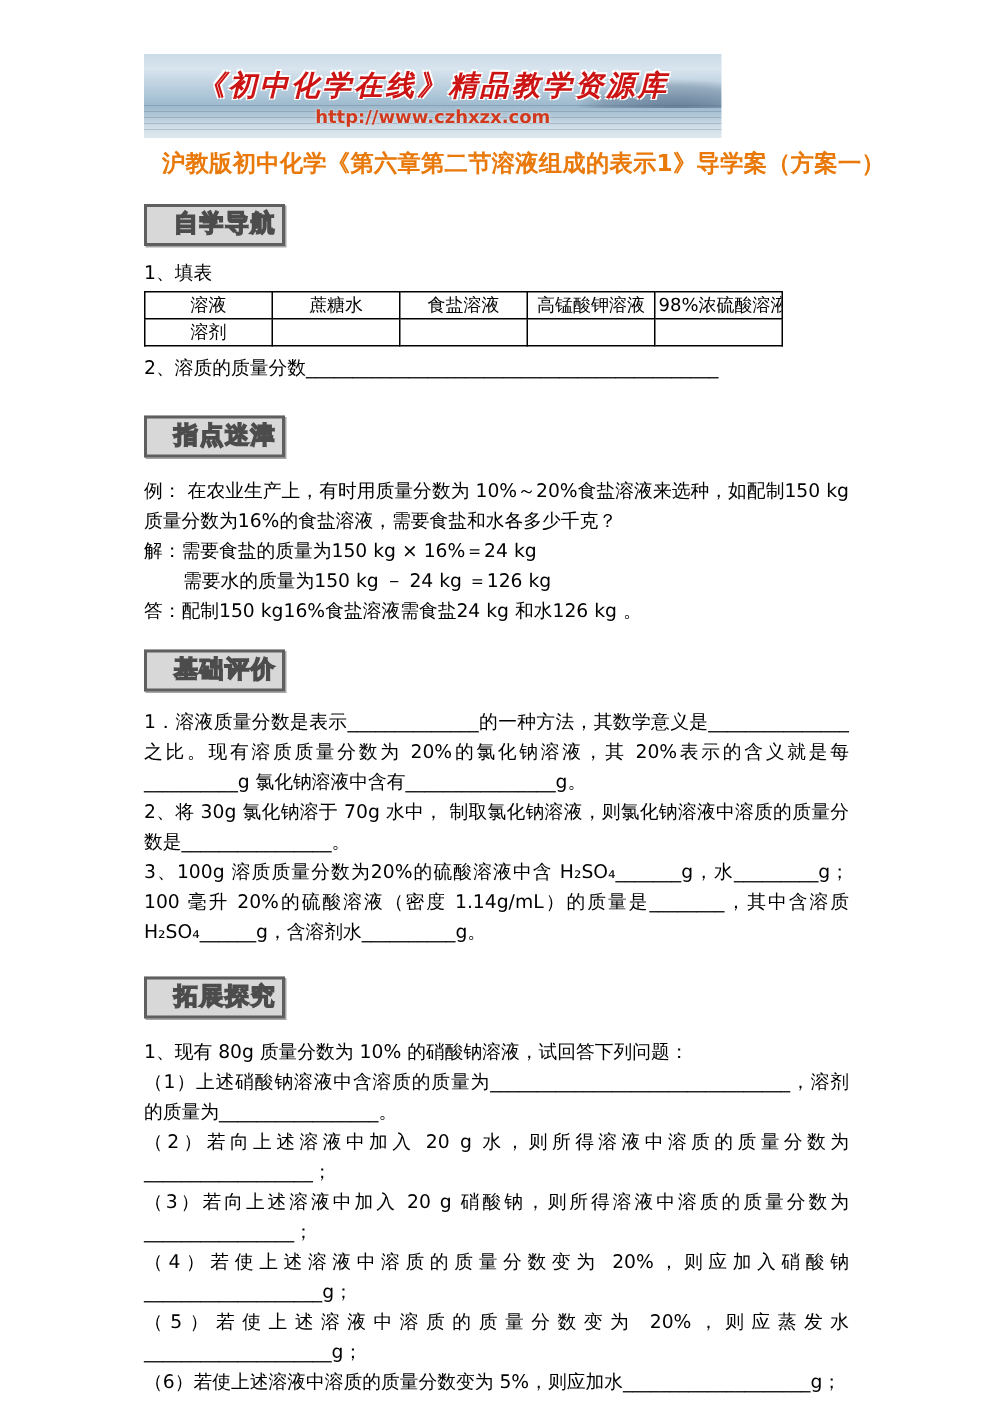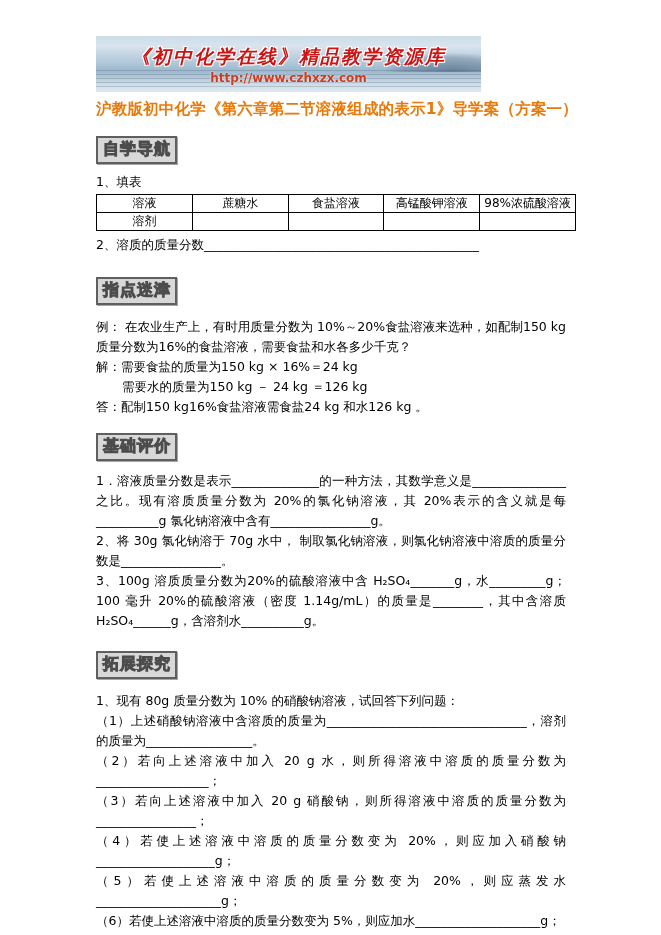--- a/index.html
+++ b/index.html
@@ -45,35 +45,35 @@
   }
   .banner-url{
     position:relative;z-index:2;margin-top:1px;
     font-size:12px;font-weight:bold;
     color:var(--c-banner-url,#d03a1e);
     text-shadow:0 0 2px rgba(255,255,255,.8);
   }
 
   
   .doc-title{
-    margin:6px 0 0 0;
+    margin:6px 0 0 12px;
     font-size:15.5px;font-weight:bold;line-height:22px;
     color:var(--c-title,#e8790a);
     letter-spacing:.2px;
     white-space:nowrap;
   }
 
   
   .sec-box{
     display:inline-block;
     margin-top:16px;
     border:2px solid #5f5f5f;
     background:#d8d8d8;
     box-shadow:1px 1px 0 rgba(0,0,0,.35);
-    padding:1px 4px 2px 5px;
+    padding:1px 4px 2px 18px;
     font-size:16px;font-weight:bold;letter-spacing:1px;
     color:#d8d8d8;
     -webkit-text-stroke:1px #4c4c4c;
   }
   .mt-lg{margin-top:22px;}
   .mt-xl{margin-top:20px;}
 
   
   .line,.para{
     margin:0;width:470px;
@@ -83,21 +83,21 @@
   .fill-label{margin-top:8px;}
   .q2-line{margin-top:4px;}
   .first-after-box{margin-top:12px;}
   .after-box{margin-top:10px;}
   .indent2{padding-left:26px;}
 
   
   table.fill-table{
     margin-top:2px;
     border-collapse:collapse;
-    width:480px;table-layout:fixed;
+    width:426px;table-layout:fixed;
   }
   table.fill-table th,table.fill-table td{
     border:1px solid #000;
     height:17px;padding:0 2px;
     font-size:12px;font-weight:normal;
     text-align:center;vertical-align:middle;
     overflow:hidden;white-space:nowrap;
   }
 </style>
 </head>

